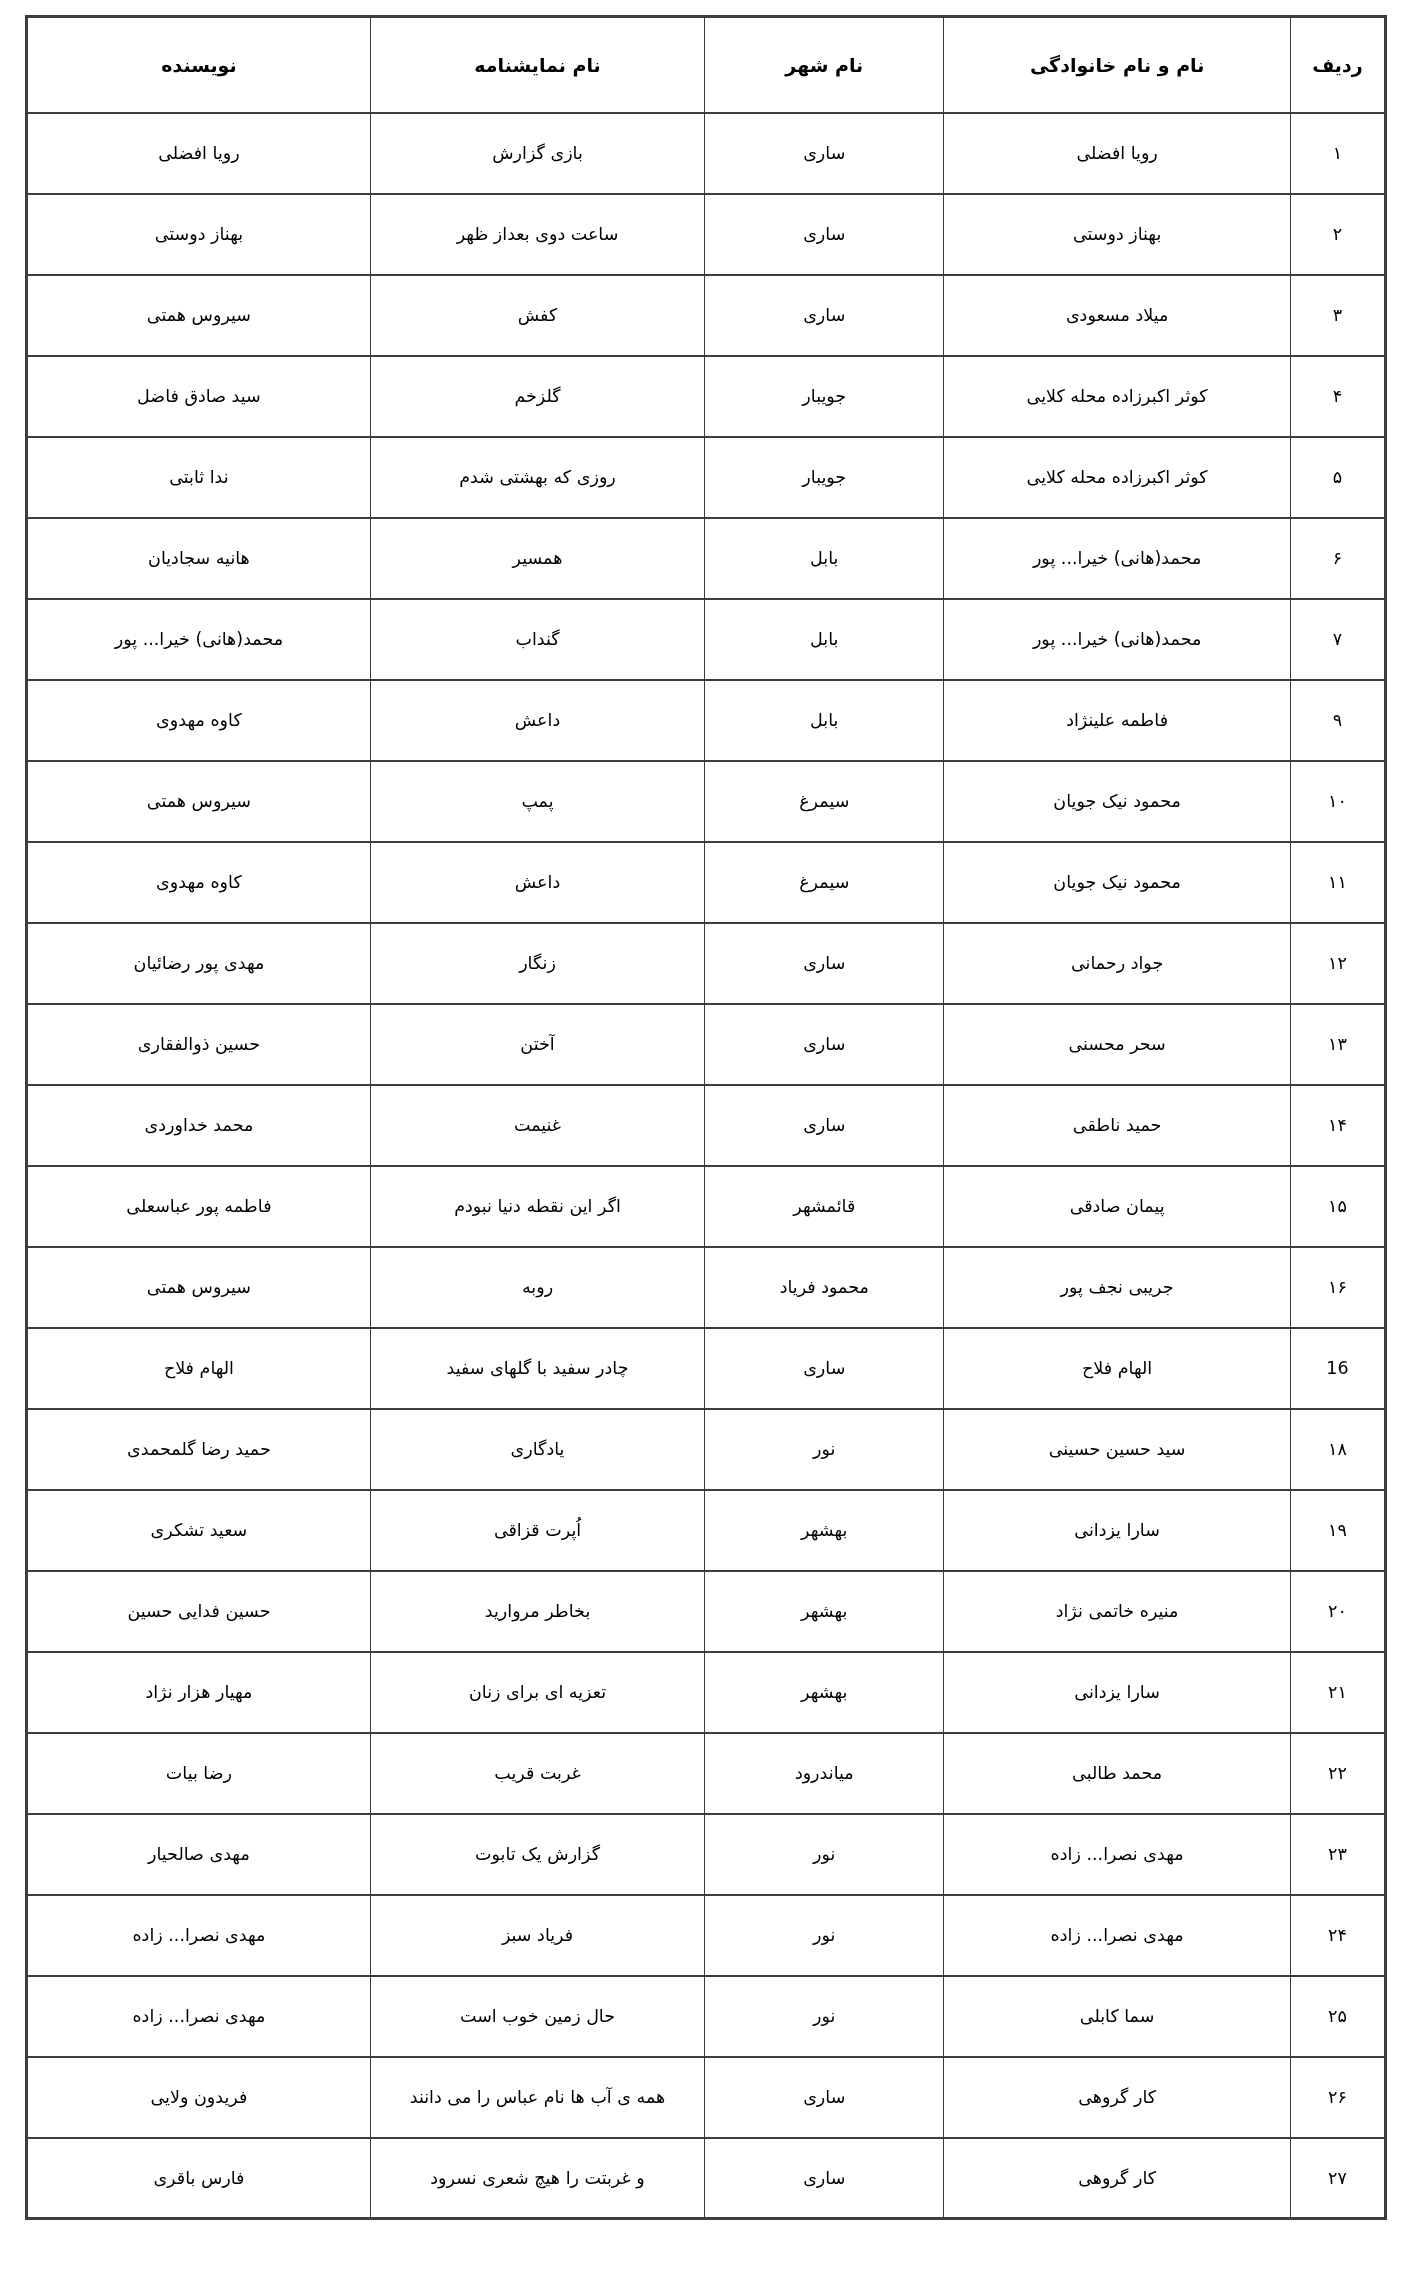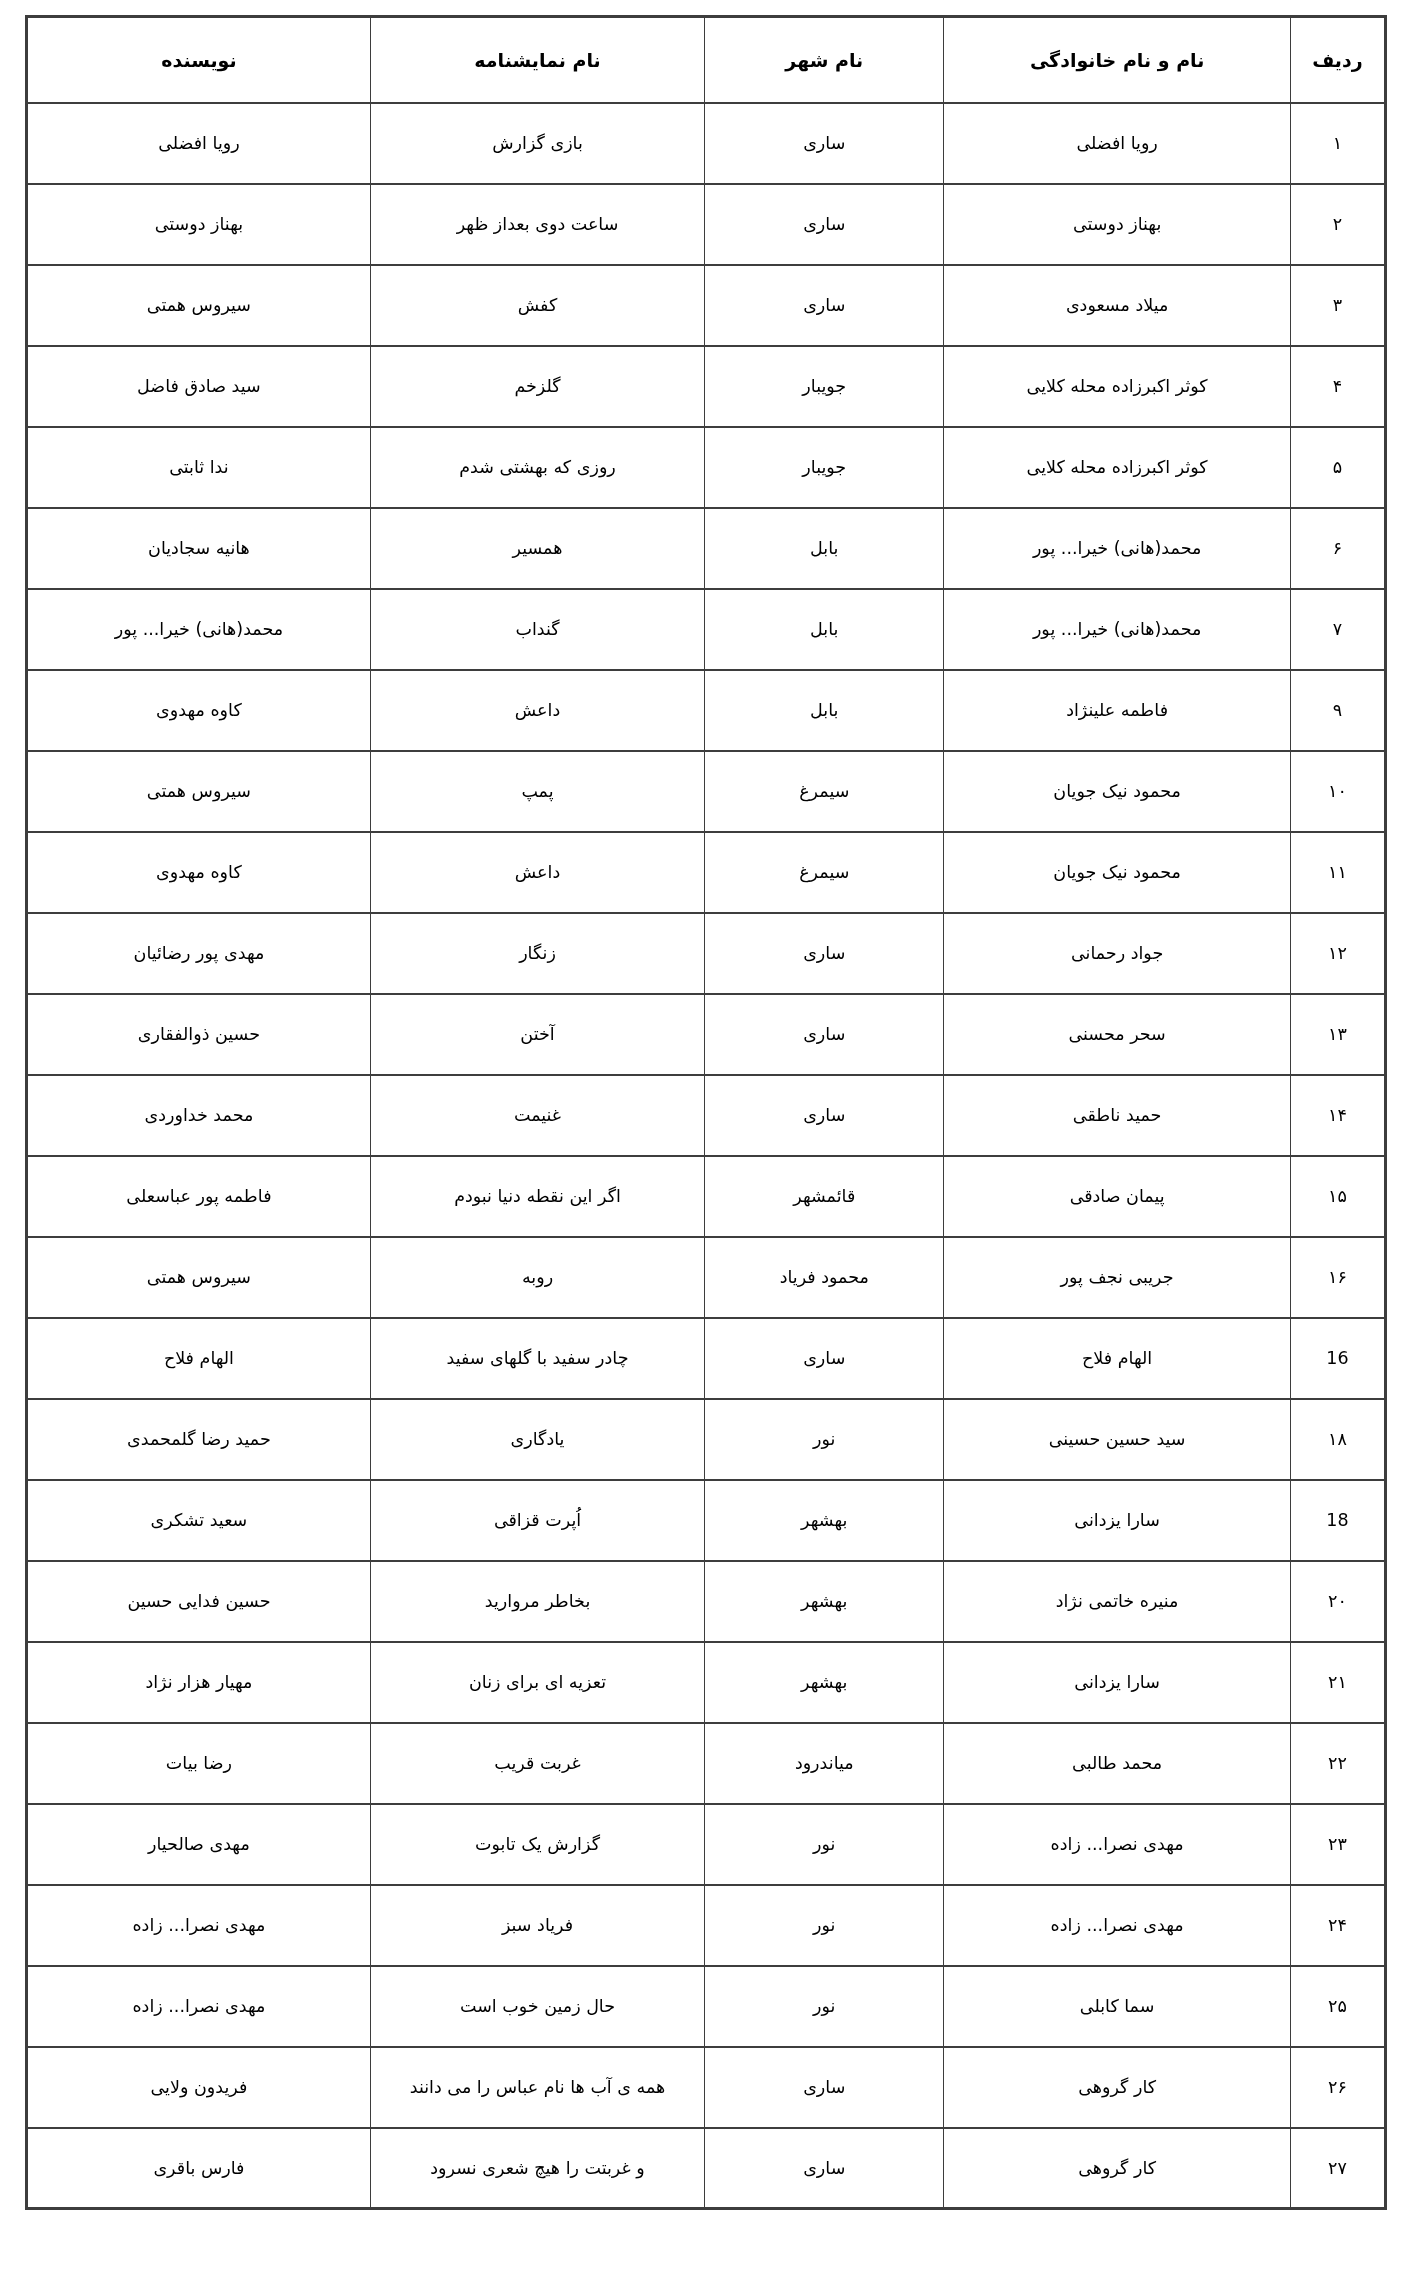--- a/index.html
+++ b/index.html
@@ -31,21 +31,21 @@
     border-top: 2.5px solid #3d3d3d;
     border-bottom: 2.5px solid #3d3d3d;
     text-align: center;
     vertical-align: middle;
     padding: 4px 12px;
     box-sizing: border-box;
     overflow: hidden;
     word-wrap: break-word;
   }
   table.plays-table th {
-    height: 86px;
+    height: 96px;
     font-size: 19px;
     font-weight: bold;
   }
   table.plays-table td {
     height: 81px;
     font-size: 17.5px;
     font-weight: normal;
   }
   col.col-row-number { width: 7%; }
   col.col-full-name  { width: 25.5%; }
@@ -188,21 +188,21 @@
           <td>الهام فلاح</td>
         </tr>
         <tr>
           <td>۱۸</td>
           <td>سید حسین حسینی</td>
           <td>نور</td>
           <td>یادگاری</td>
           <td>حمید رضا گلمحمدی</td>
         </tr>
         <tr>
-          <td>18</td>
+          <td>۱۹</td>
           <td>سارا یزدانی</td>
           <td>بهشهر</td>
           <td>اُپرت قزاقی</td>
           <td>سعید تشکری</td>
         </tr>
         <tr>
           <td>۲۰</td>
           <td>منیره خاتمی نژاد</td>
           <td>بهشهر</td>
           <td>بخاطر مروارید</td>

